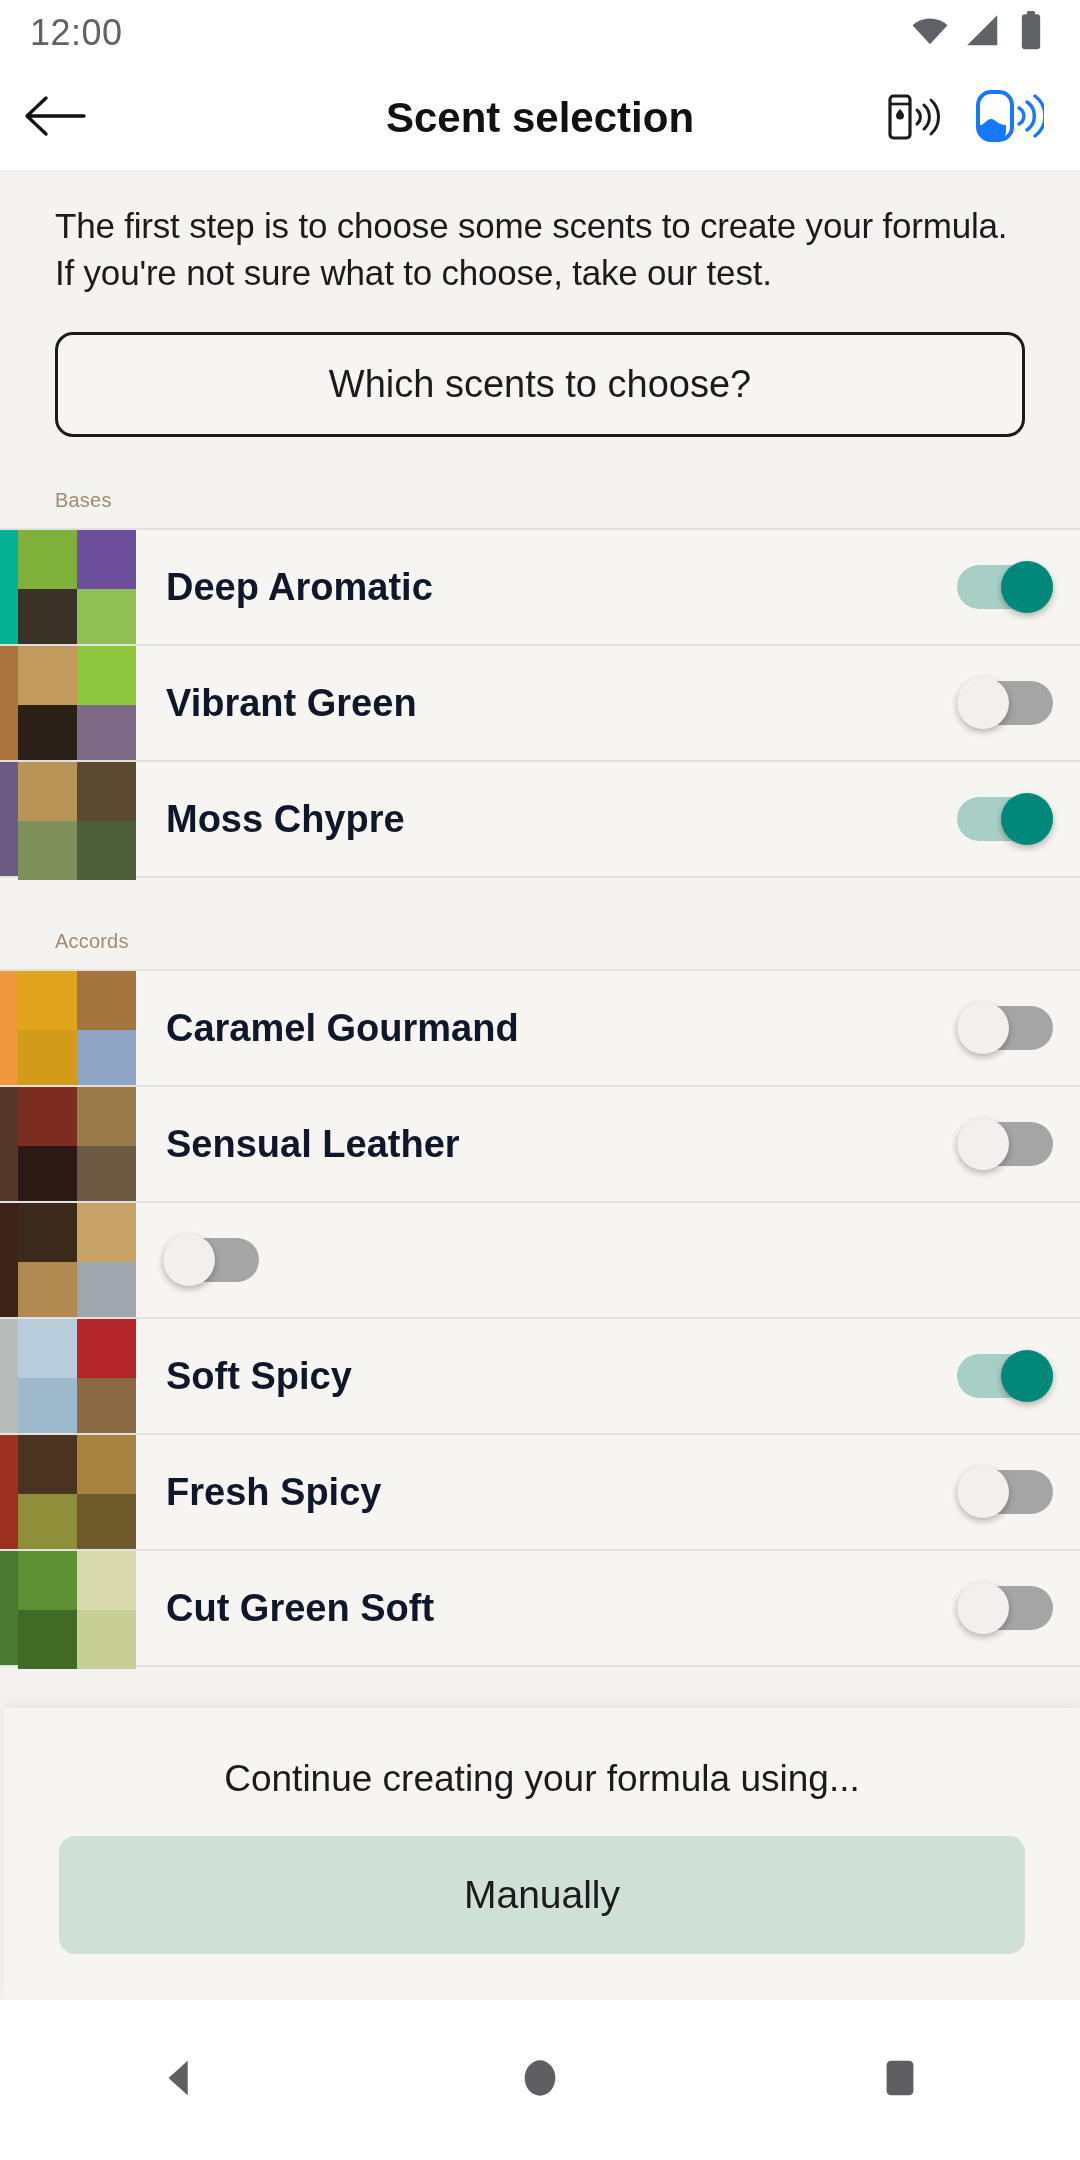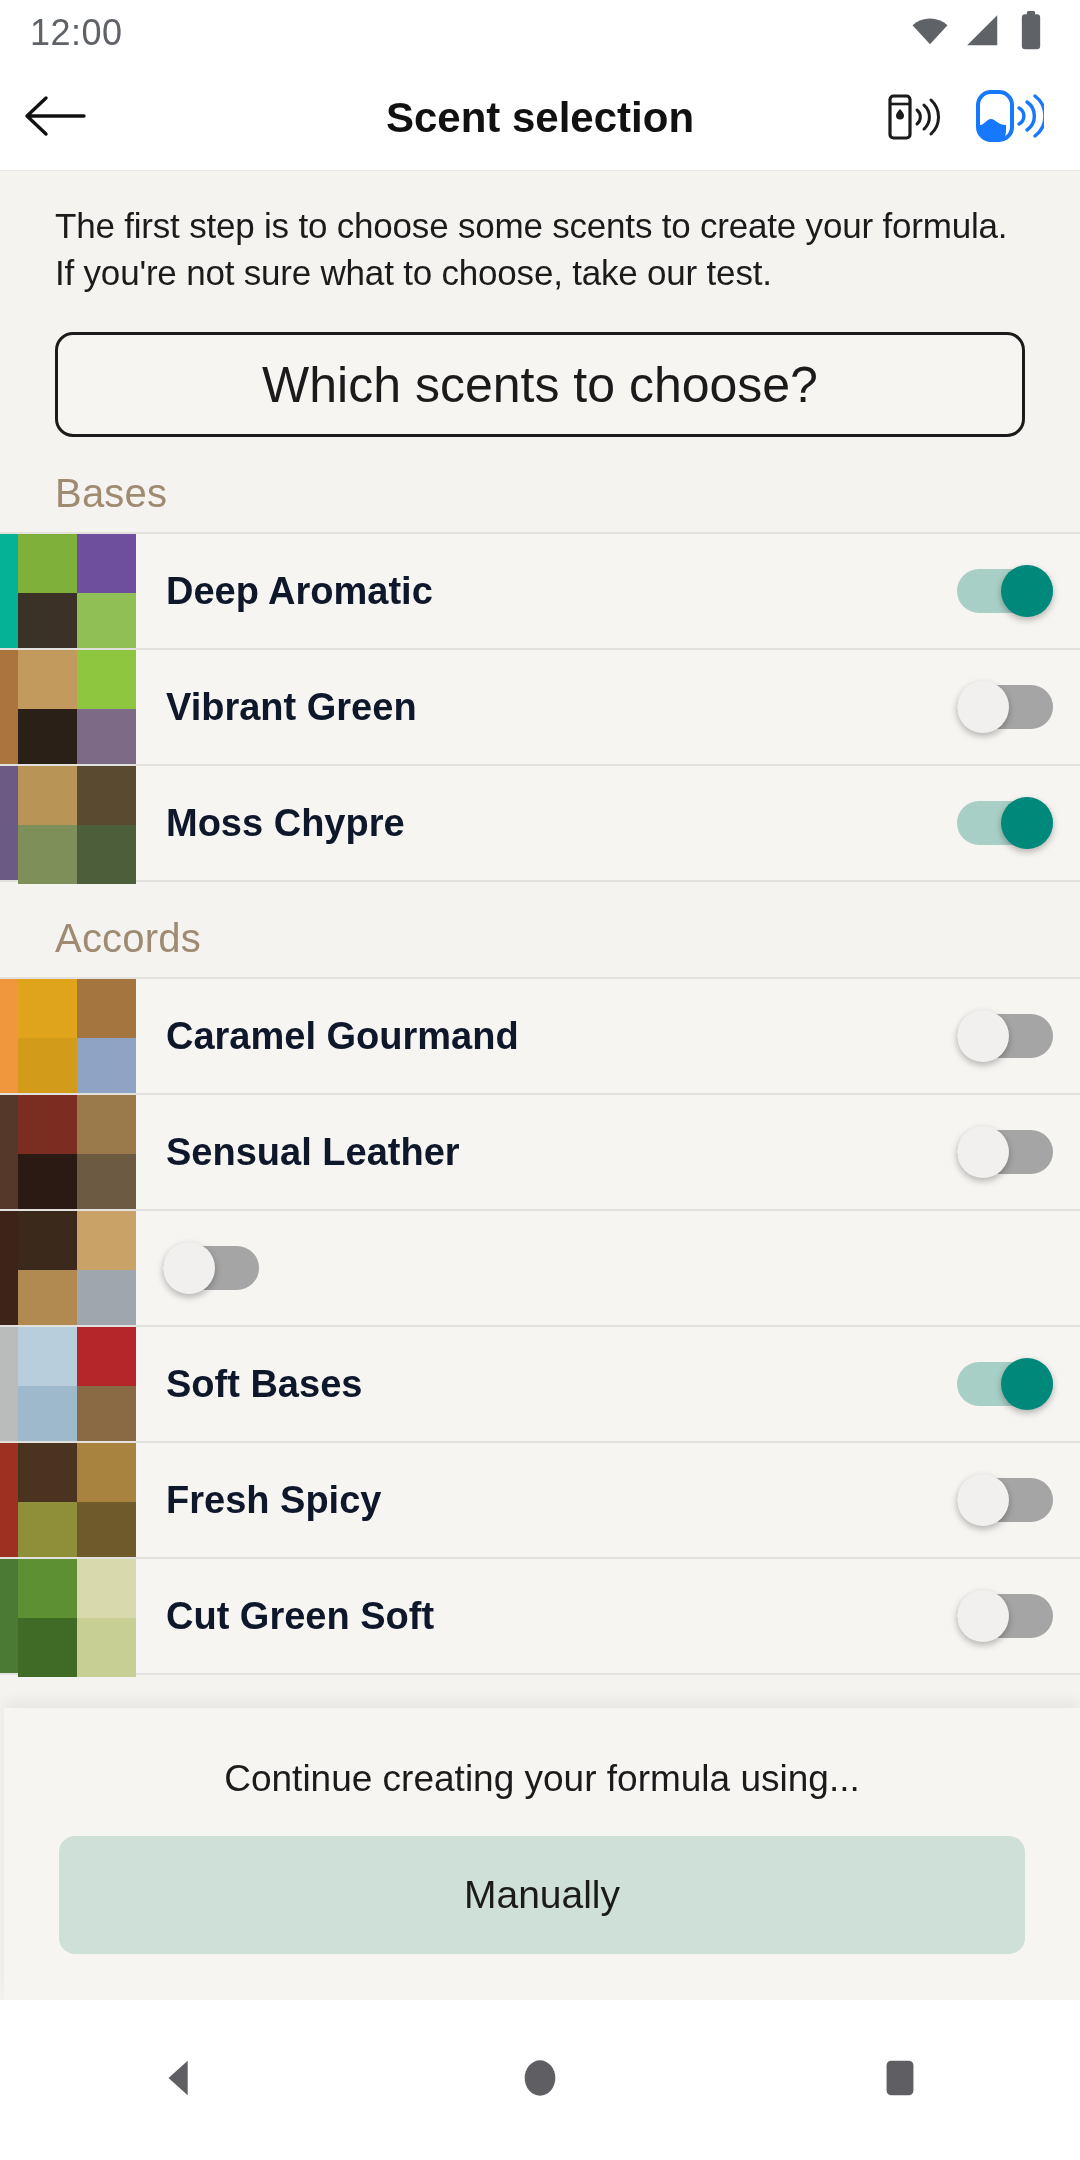--- a/index.html
+++ b/index.html
@@ -45,26 +45,26 @@
     background:#f5f3f0; overflow:hidden;
   }
   .intro{
     font-size:35px; line-height:1.33; color:#1b1b1b;
     padding:32px 52px 0 55px; letter-spacing:-.2px;
   }
   .choose-btn{
     margin:36px 55px 0 55px;
     height:105px; border:3px solid #1b1b1b; border-radius:18px;
     background:#f7f5f2; display:flex; align-items:center; justify-content:center;
-    font-size:50px; color:#1b1b1b;
+    font-size:38px; color:#1b1b1b;
   }
 
   .section-label{
-    font-size:40px; color:#9e8b72;
-    padding:34px 0 18px 55px; letter-spacing:.2px;
+    font-size:20px; color:#9e8b72;
+    padding:52px 0 18px 55px; letter-spacing:.2px;
   }
 
   .list{ width:100%; }
   .row{
     position:relative; height:118px;
     display:flex; align-items:stretch;
     background:#f7f5f2;
     border-top:2px solid #e3e1de;
     border-bottom:2px solid #e3e1de;
     margin-top:-2px;
@@ -293,21 +293,21 @@
           </div>
         </div>
         <div class="row">
           <div class="accent" style="background: rgb(185, 188, 187);"></div>
           <div class="thumb">
             <i style="background: rgb(185, 206, 221);"></i>
             <i style="background: rgb(181, 38, 43);"></i>
             <i style="background: rgb(159, 185, 204);"></i>
             <i style="background: rgb(138, 106, 68);"></i>
           </div>
-          <div class="label">Soft Bases</div>
+          <div class="label">Soft Spicy</div>
           <div class="sw-wrap">
             <div class="sw on">
               <span class="track"></span>
               <span class="thumbk"></span>
             </div>
           </div>
         </div>
         <div class="row">
           <div class="accent" style="background: rgb(158, 48, 33);"></div>
           <div class="thumb">

